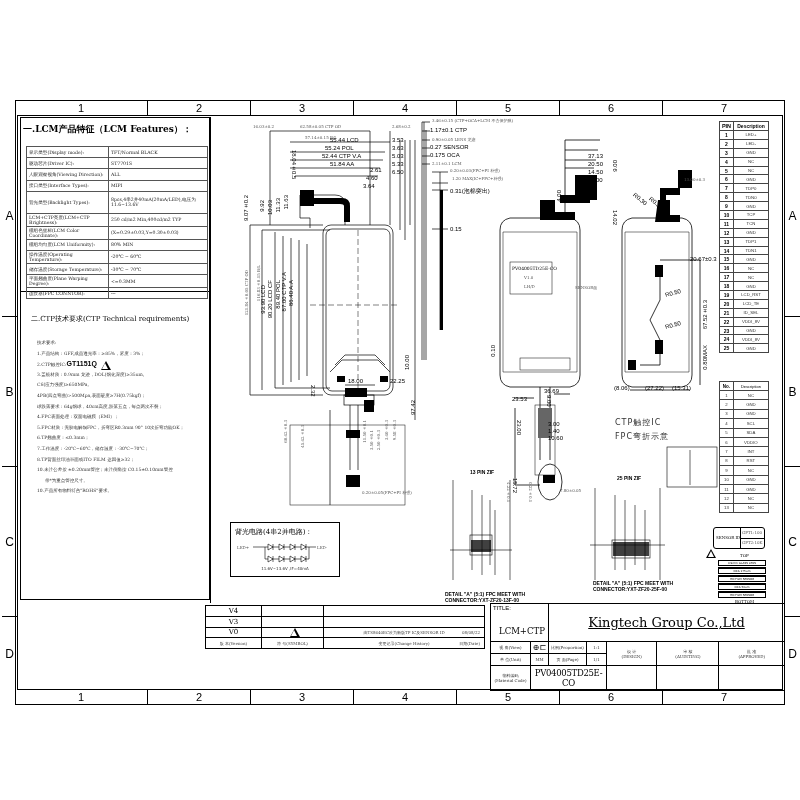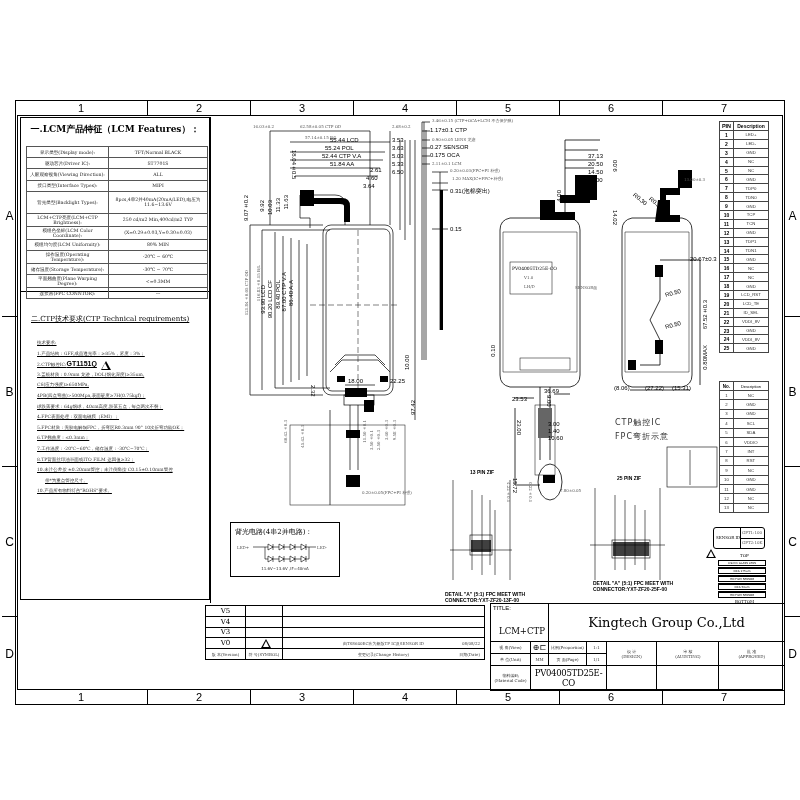--- a/index.html
+++ b/index.html
@@ -5,26 +5,26 @@
   * { box-sizing: border-box; margin: 0; padding: 0; }
   html, body { width: 800px; height: 800px; background: #ffffff; overflow: hidden; }
   body { font-family: "DejaVu Sans", sans-serif; color: #000; position: relative; }
   .abs { position: absolute; }
   .frame { position: absolute; left: 15px; top: 100px; width: 770px; height: 605px; border: 1.5px solid #000; }
   .zone-row { position: absolute; left: 15px; width: 770px; height: 14px; display: flex; }
   .zone-row div { flex: none; border-right: 1px solid #000; text-align: center; font-size: 11px; line-height: 14px; font-family: "Liberation Sans", sans-serif; }
   .zone-col { position: absolute; width: 15px; display: flex; flex-direction: column; }
   .zone-col div { flex: none; border-bottom: 1px solid #000; font-size: 12px; display: flex; align-items: center; justify-content: center; font-family: "Liberation Sans", sans-serif; }
   .inner { position: absolute; left: 17px; top: 115px; width: 766px; height: 575px; border: 1px solid #000; }
-  .feat-box { position: absolute; left: 20px; top: 117px; width: 190px; height: 175px; border: 1px solid #000; text-align: center; }
+  .feat-box { position: absolute; left: 20px; top: 117px; width: 190px; height: 175px; border: 1px solid #000; }
   .feat-title { font-family: "DejaVu Serif", serif; font-weight: bold; font-size: 9px; padding: 5px 2px; }
   table.feat { position: absolute; left: 5px; top: 28px; width: 182px; border-collapse: collapse; font-family: "DejaVu Serif", serif; }
   table.feat td { border: 1px solid #555; font-size: 4.6px; padding: 1px 2px; height: 11.2px; color: #222; vertical-align: middle; }
   table.feat td.k { width: 82px; }
-  .ctp-box { position: absolute; left: 20px; top: 292px; width: 190px; height: 308px; border: 1px solid #000; border-top: none; text-decoration: underline; }
+  .ctp-box { position: absolute; left: 20px; top: 292px; width: 190px; height: 308px; border: 1px solid #000; border-top: none; }
   .ctp-title { font-family: "DejaVu Serif", serif; font-size: 7px; margin: 22px 0 0 10px; }
   .ctp-line { font-family: "DejaVu Serif", serif; font-size: 4.5px; color: #333; margin-left: 16px; height: 10.6px; line-height: 10.6px; white-space: nowrap; }
   .ctp-line .ic { font-family: "Liberation Sans", sans-serif; font-weight: bold; font-size: 7px; color: #000; }
   .tri { display: inline-block; width: 0; height: 0; border-left: 5px solid transparent; border-right: 5px solid transparent; border-bottom: 9px solid #000; position: relative; vertical-align: middle; margin-left: 4px; }
   .tri::after { content: ""; position: absolute; left: -3.5px; top: 2px; border-left: 3.5px solid transparent; border-right: 3.5px solid transparent; border-bottom: 6px solid #fff; }
   .led-box { position: absolute; left: 230px; top: 522px; width: 110px; height: 55px; border: 1px solid #000; }
   .led-title { font-family: "DejaVu Serif", serif; font-size: 7px; margin: 4px 0 0 4px; }
   .led-sub { position: absolute; left: 0; width: 100%; bottom: 5px; text-align: center; font-size: 4px; color: #333; }
   .dim { font-family: "Liberation Sans", sans-serif; font-size: 6px; color: #000; white-space: nowrap; }
   .dimg { font-family: "DejaVu Serif", serif; font-size: 4px; color: #555; white-space: nowrap; }
@@ -34,21 +34,21 @@
   table.pin td { border: 1px solid #444; font-size: 4.3px; text-align: center; height: 8.9px; padding: 0 1px; color: #333; }
   table.pin td.n { width: 14px; font-weight: bold; font-size: 5px; color: #000; }
   table.pin th { border: 1px solid #444; font-size: 5.5px; height: 9px; font-weight: bold; }
   table.pin2 td { height: 9.4px; }
   .rev-table { position: absolute; left: 205px; top: 605px; width: 280px; border-collapse: collapse; }
   .rev-table td { border: 1px solid #000; font-size: 7px; height: 10.8px; font-family: "DejaVu Serif", serif; text-align: center; padding: 0; }
   .rev-table td.s { font-size: 4px; color: #444; }
   .tb { position: absolute; left: 490px; top: 603px; width: 295px; height: 87px; }
   .tb table { border-collapse: collapse; width: 100%; height: 100%; }
   .tb td { border: 1px solid #000; font-family: "DejaVu Serif", serif; font-size: 4px; color: #333; text-align: center; padding: 0; }
-  .company { font-family: "Liberation Sans", sans-serif; font-size: 13px !important; color: #000 !important; }
+  .company { font-family: "Liberation Sans", sans-serif; font-size: 13px !important; color: #000 !important; text-decoration: underline; }
   .title-v { font-family: "DejaVu Serif", serif; font-size: 8.5px !important; color: #000 !important; margin-top: 8px; }
   .pn { font-family: "Liberation Sans", sans-serif; font-size: 8.5px !important; color: #000 !important; letter-spacing: -0.3px; }
   svg { position: absolute; left: 0; top: 0; }
   .fpc-note { font-family: "DejaVu Sans", sans-serif; font-size: 8px; color: #333; letter-spacing: 1px; }
   .detail-cap { font-family: "Liberation Sans", sans-serif; font-size: 5px; font-weight: bold; white-space: nowrap; line-height: 6px; }
 </style>
 </head>
 <body>
 
 
@@ -670,25 +670,20 @@
   <div style="border:1px solid #000;border-top-width:2px;height:7px;font-size:2.8px;text-align:center;line-height:5px;margin-bottom:1px">OCA 175um</div>
   <div style="border:1px solid #000;border-top-width:2px;height:7px;font-size:2.8px;text-align:center;line-height:5px;margin-bottom:1px">ITO FILM SENSOR</div>
   <div style="border:1px solid #000;border-top-width:2px;height:7px;font-size:2.8px;text-align:center;line-height:5px;margin-bottom:1px">OCA 50um</div>
   <div style="border:1px solid #000;border-top-width:2px;height:7px;font-size:2.8px;text-align:center;line-height:5px">ITO FILM SENSOR</div>
 </div>
 <span class="abs dimg" style="left:735px;top:599px;color:#000">BOTTOM</span>
 
 
 <table class="rev-table">
   <tbody>
-      <tr>
-        <td style="width:40px">V5</td>
-        <td style="width:37px"></td>
-        <td></td>
-      </tr>
   <tr>
         <td>V4</td>
         <td></td>
         <td></td>
       </tr>
   <tr>
         <td>V3</td>
         <td></td>
         <td></td>
       </tr>

